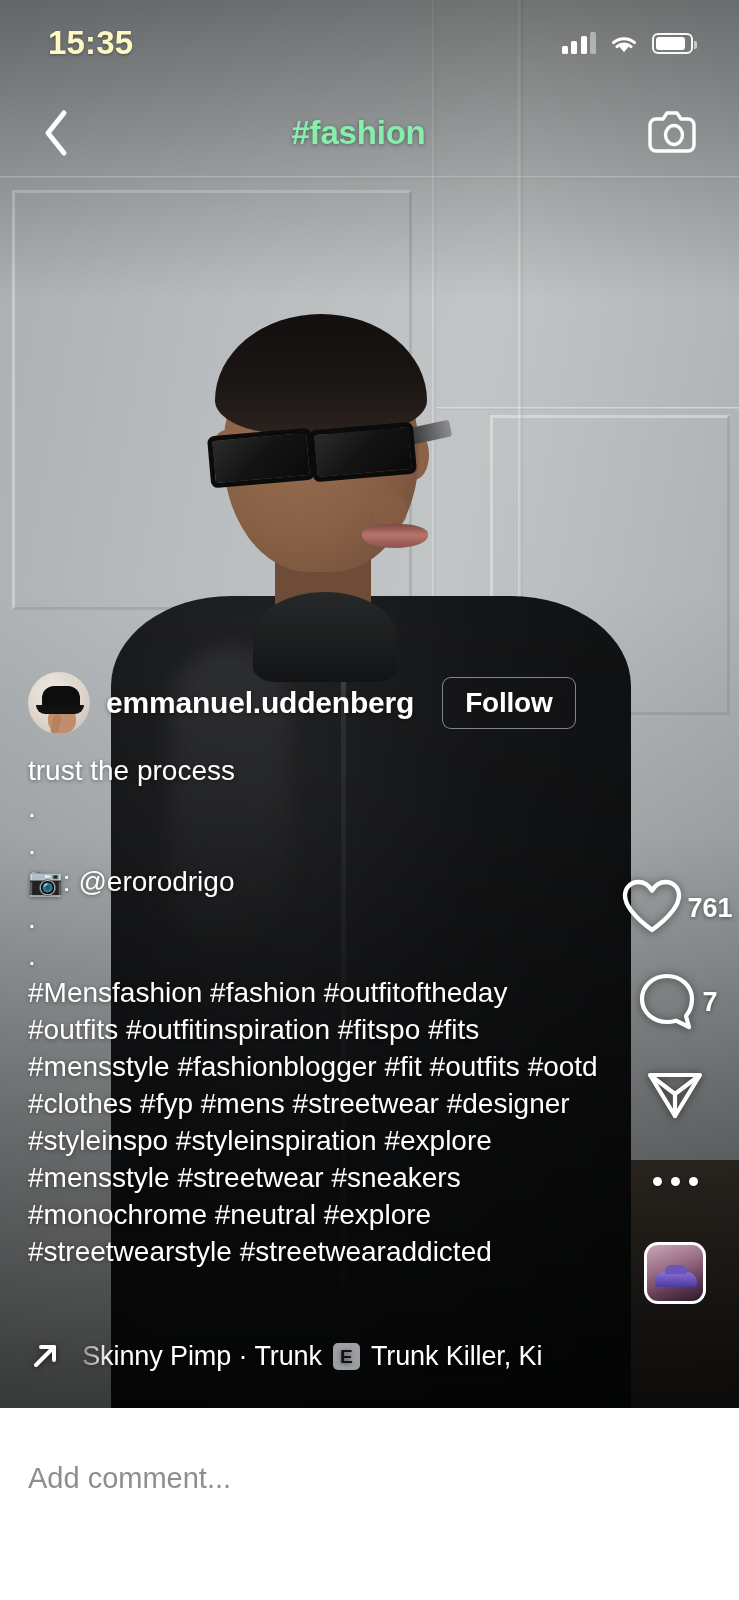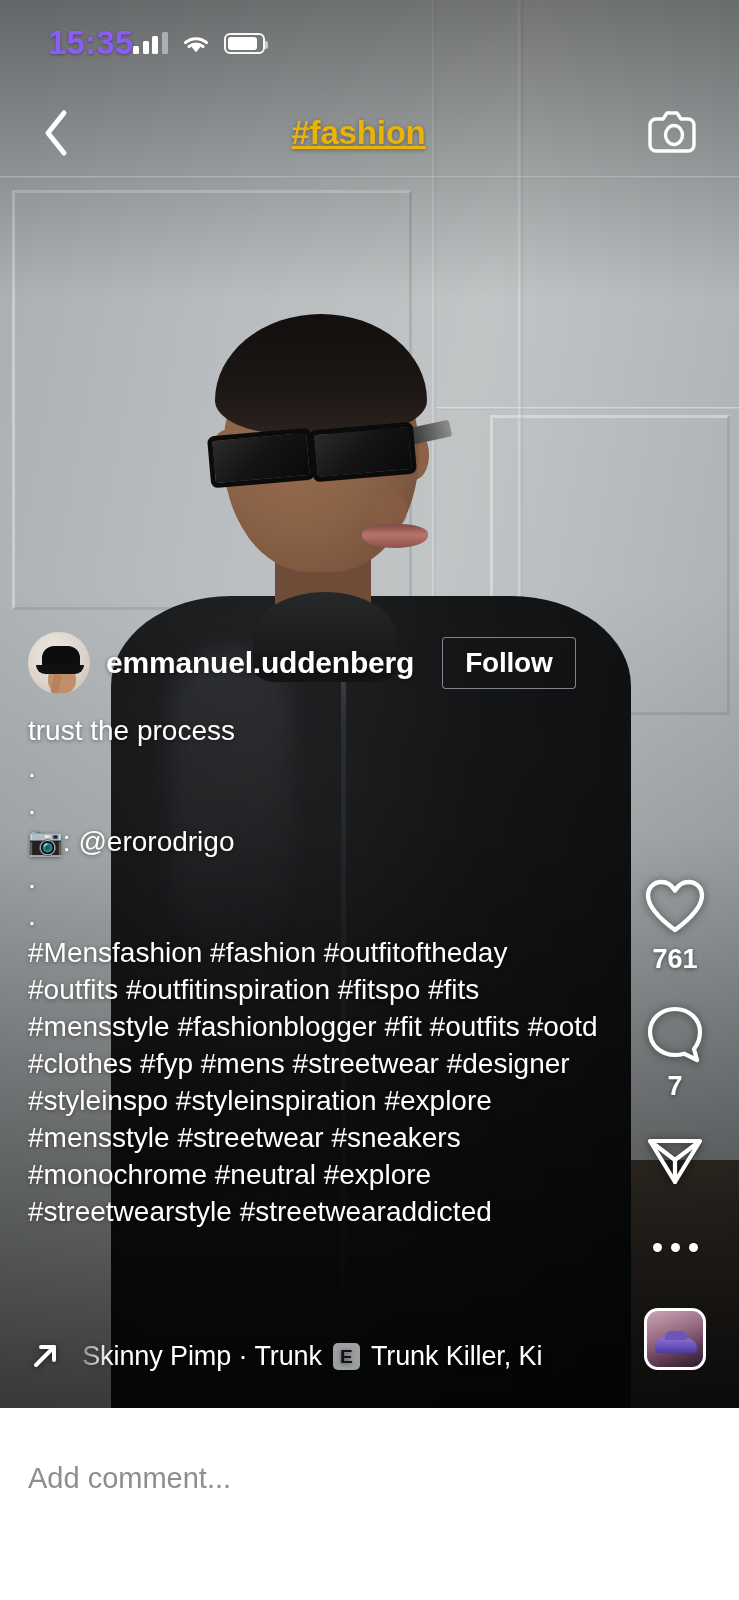--- a/index.html
+++ b/index.html
@@ -197,22 +197,23 @@
     pointer-events: none;
   }
 
   
   #status-bar {
     position: absolute;
     left: 0; right: 0; top: 0;
     height: 86px;
     display: flex;
     align-items: center;
+    justify-content: space-between;
     padding: 0 46px 0 48px;
-    color: #8b5cf6;
+    color: #fef9c3;
     z-index: 40;
   }
   #status-time {
     font-size: 33px;
     font-weight: 600;
     letter-spacing: .2px;
     text-shadow: 0 1px 3px rgba(0,0,0,.35);
   }
   .status-right { display: flex; align-items: center; gap: 12px; }
   .signal { display: flex; align-items: flex-end; gap: 3.5px; height: 22px; }
@@ -251,48 +252,47 @@
     padding: 0 34px 0 28px;
   }
   #back-button {
     width: 56px; height: 56px;
     display: flex; align-items: center; justify-content: center;
     cursor: pointer;
   }
   #nav-title {
     flex: 1;
     text-align: center;
-    color: #eab308;
+    color: #86efac;
     font-size: 33px;
     font-weight: 700;
     letter-spacing: -.2px;
     text-shadow: 0 1px 4px rgba(0,0,0,.4);
     margin-left: -10px;
-    text-decoration: underline;
   }
   #camera-button {
     width: 62px; height: 56px;
     display: flex; align-items: center; justify-content: center;
     cursor: pointer;
   }
 
   
   #action-rail {
     position: absolute;
     right: 14px;
     top: 872px;
     width: 100px;
     display: flex;
     flex-direction: column;
     align-items: center;
     z-index: 35;
   }
   .action-item {
     display: flex;
-    flex-direction: column;
+    flex-direction: row;
     align-items: center;
     cursor: pointer;
     justify-content: center;
   }
   .action-icon {
     width: 70px; height: 70px;
     display: flex; align-items: center; justify-content: center;
     filter: drop-shadow(0 1px 4px rgba(0,0,0,.5));
   }
   .action-count {
@@ -338,21 +338,21 @@
     left: 10px; top: -7px;
     width: 22px; height: 9px;
     background: #6b55bb;
     border-radius: 6px 6px 0 0;
   }
 
   
   #caption-block {
     position: absolute;
     left: 0;
-    top: 632px;
+    top: 672px;
     width: 608px;
     z-index: 30;
     padding: 0 0 0 28px;
     color: #fff;
   }
   #user-row {
     display: flex;
     align-items: center;
     height: 62px;
     gap: 16px;
@@ -401,21 +401,21 @@
     letter-spacing: -.2px;
     text-shadow: 0 1px 4px rgba(0,0,0,.45);
     cursor: pointer;
   }
   #follow-button {
     margin-left: 12px;
     height: 52px;
     padding: 0 22px;
     display: flex; align-items: center; justify-content: center;
     border: 1.6px solid rgba(200,203,207,0.62);
-    border-radius: 4px;
+    border-radius: 9px;
     background: rgba(20,20,22,0.35);
     color: #fff;
     font-size: 28px;
     font-weight: 700;
     letter-spacing: -.2px;
     cursor: pointer;
     white-space: nowrap;
   }
   #caption-text {
     margin-top: 18px;

